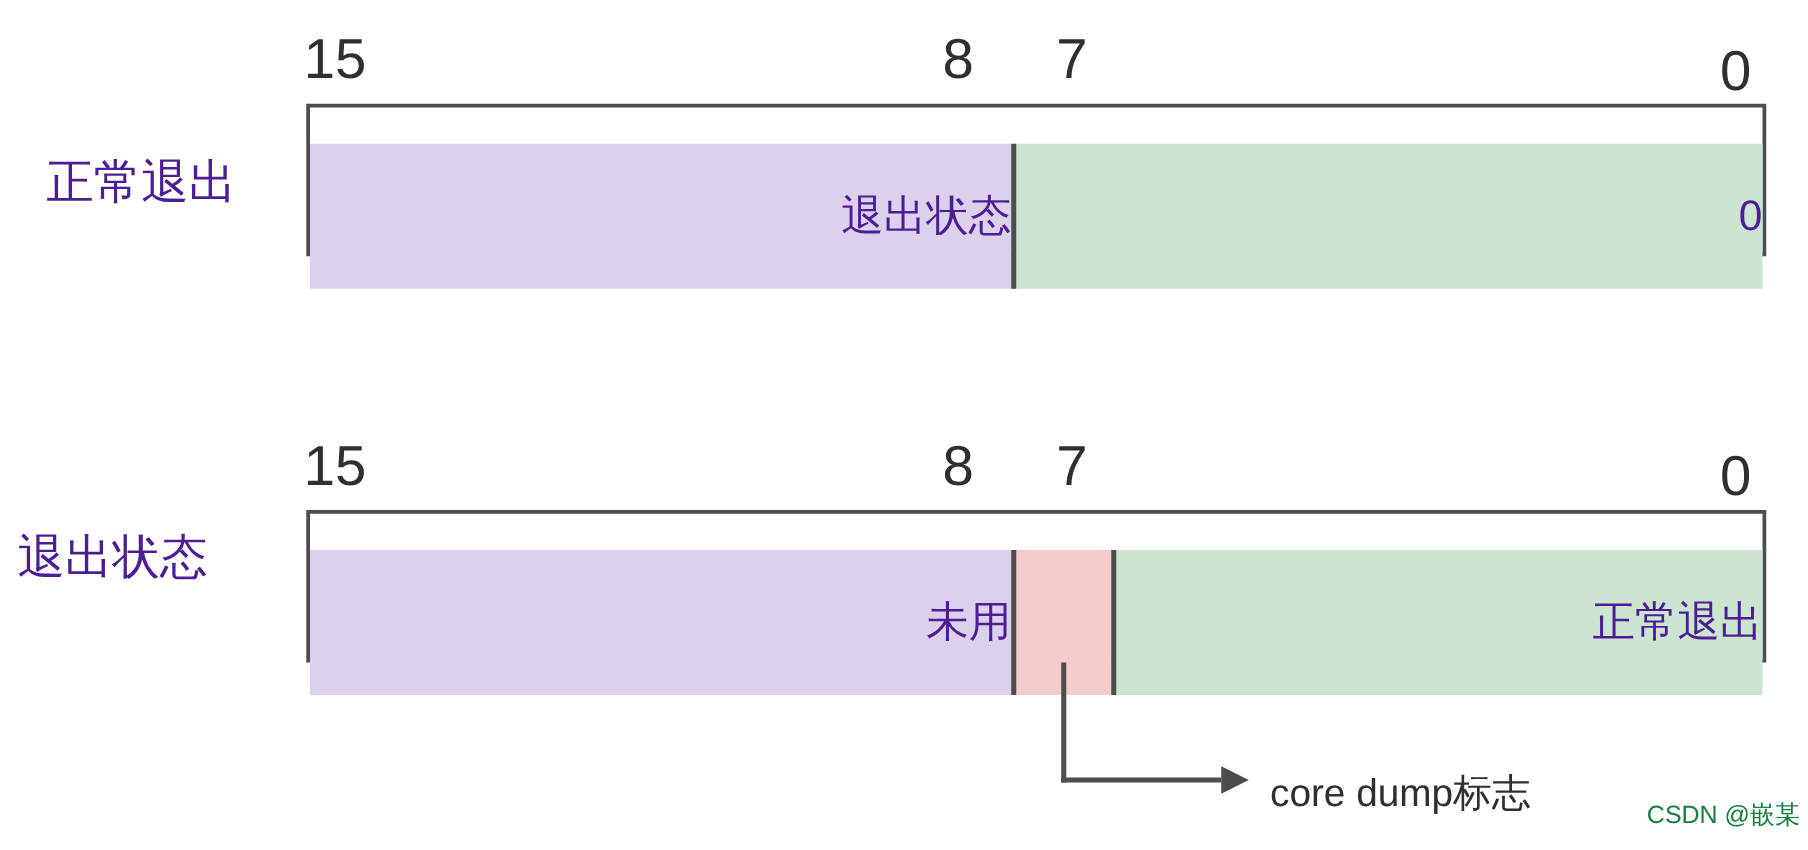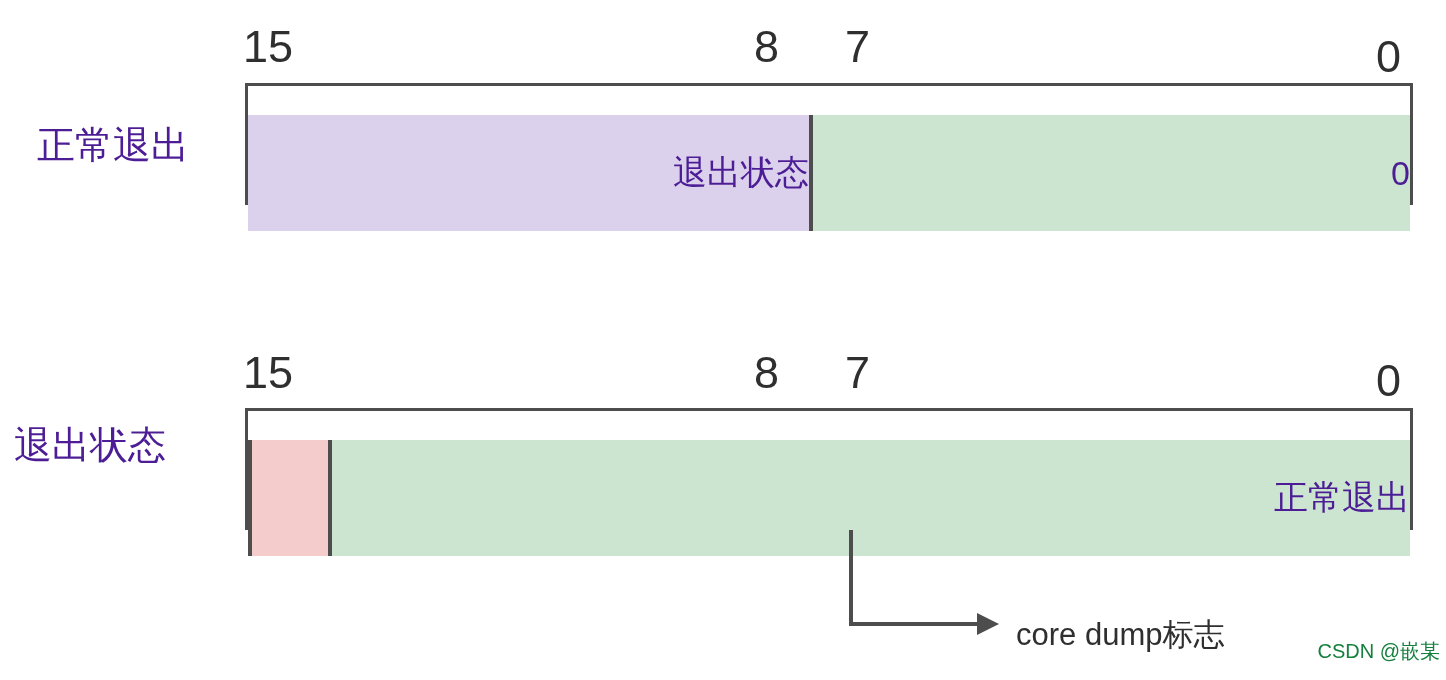--- a/index.html
+++ b/index.html
@@ -120,20 +120,23 @@
   </div>
 
   <div class="row-label" style="left:14px; top:420px;">退出状态</div>
 
   <div class="tick" style="left:243px; top:350px;">15</div>
   <div class="tick" style="left:754px; top:350px;">8</div>
   <div class="tick" style="left:845px; top:350px;">7</div>
   <div class="tick" style="left:1376px; top:358px;">0</div>
 
   <div class="bitbox" style="top:408px;">
+    <div class="seg purple w-exit">
+      <span>未用</span>
+    </div>
     <div class="seg pink w-bit7 divided">
       <span></span>
     </div>
     <div class="seg green grow divided">
       <span>正常退出</span>
     </div>
   </div>
 
   <div class="arrow-vert"></div>
   <div class="arrow-horiz"></div>

